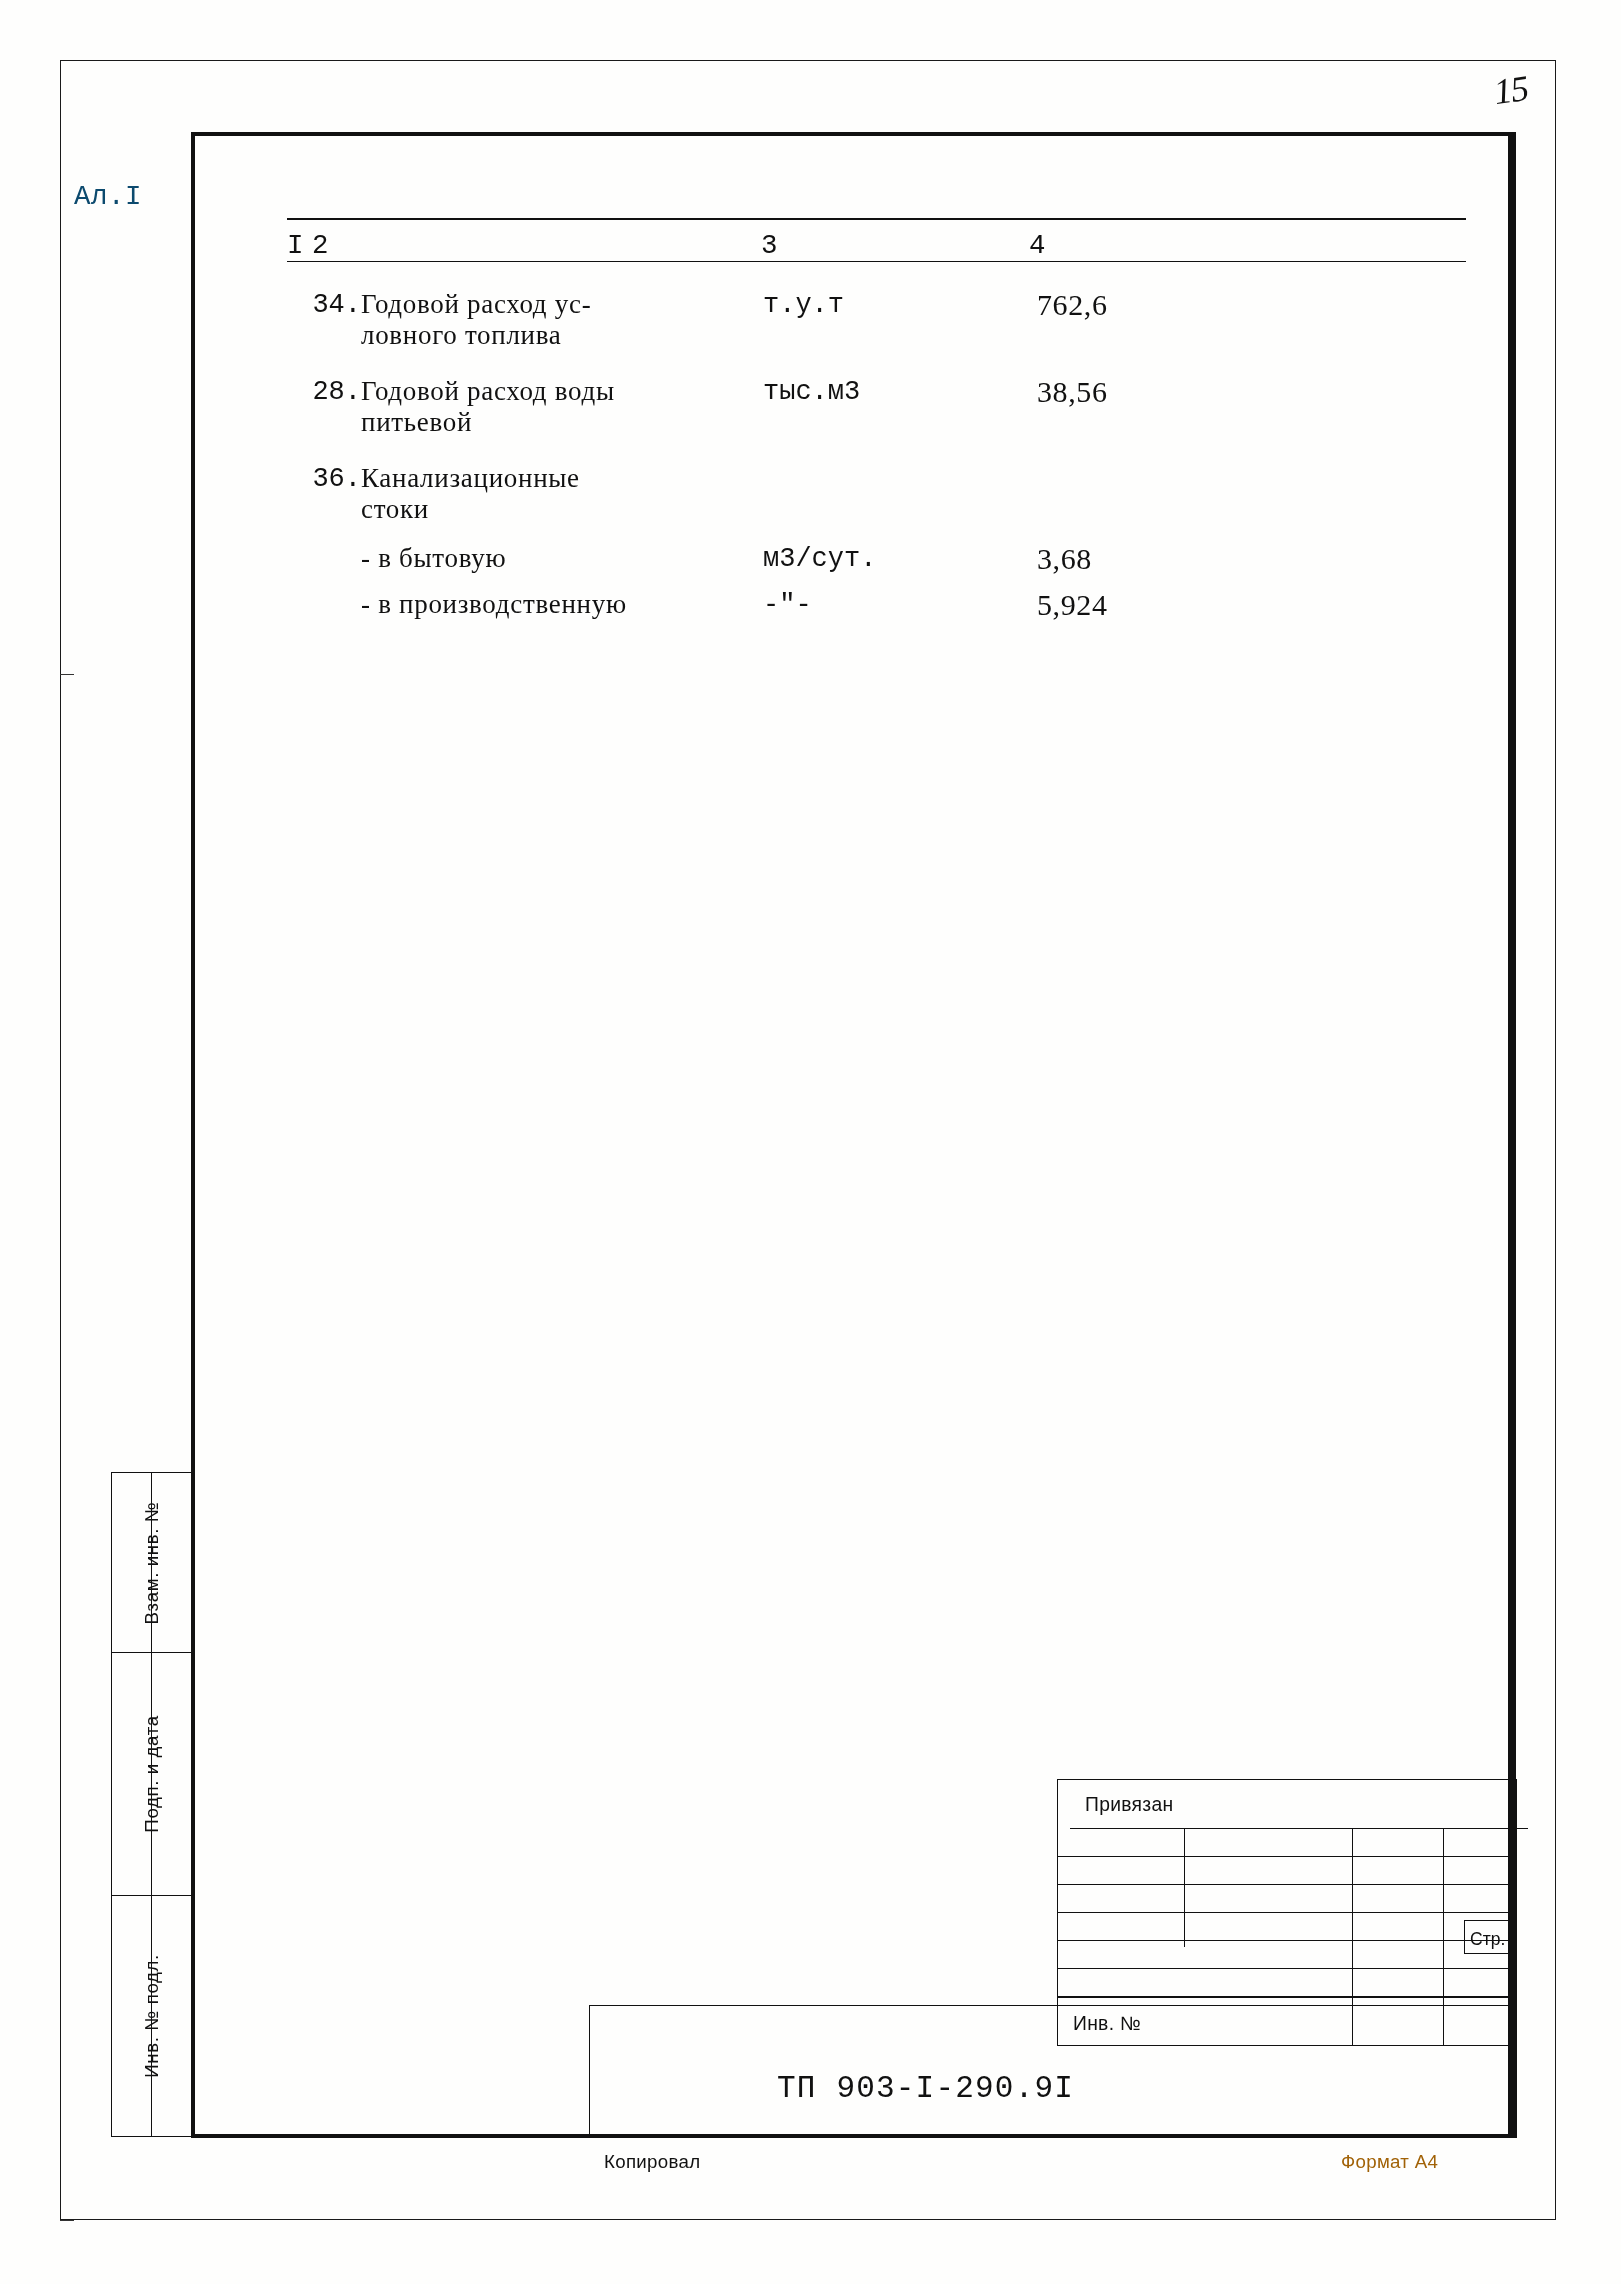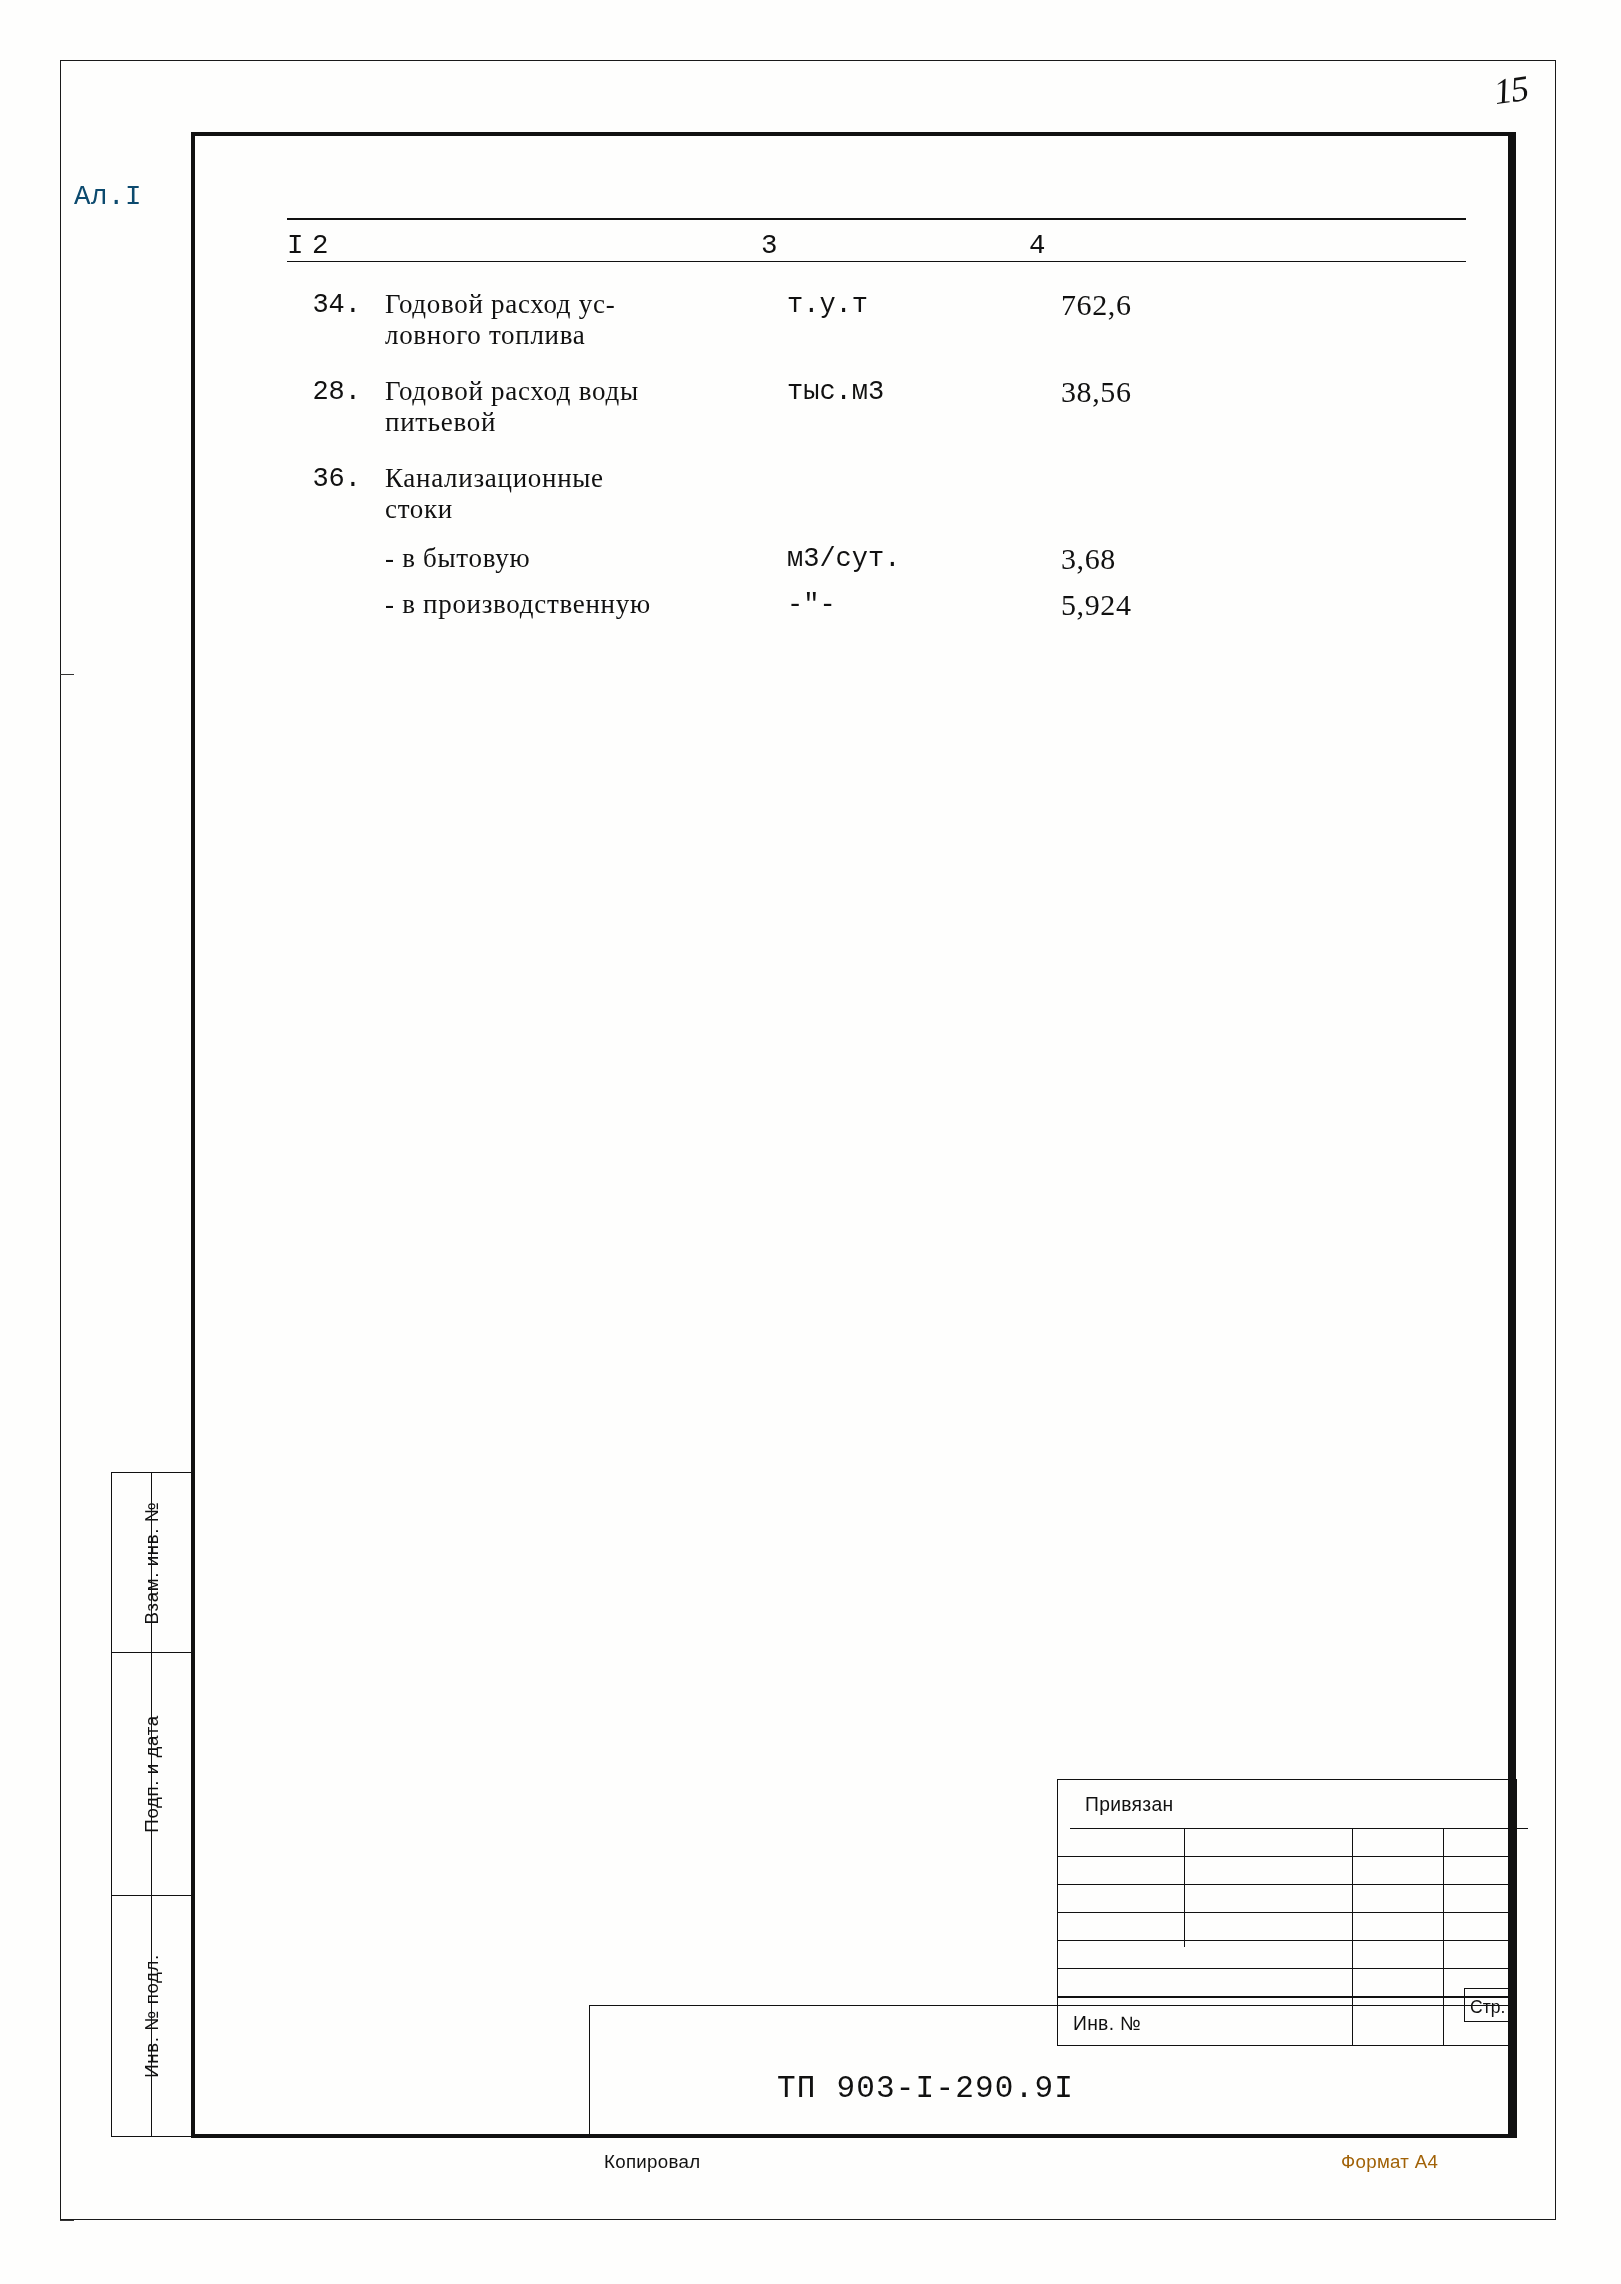--- a/index.html
+++ b/index.html
@@ -114,21 +114,20 @@
     padding-left: 2.5px;
     box-sizing: border-box;
   }
   .name {
     width: 402px;
     font-family: "Liberation Serif", serif;
     font-size: 27px;
     line-height: 31px;
     color: #111;
     letter-spacing: 0.7px;
-    margin-left: 24px;
   }
   .name .l2 { display: block; }
   .unit {
     width: 274px;
     font-family: "Liberation Mono", monospace;
     font-size: 27px;
     line-height: 32px;
     color: #111;
     letter-spacing: 0px;
   }
@@ -259,21 +258,21 @@
     left: 187px;
     top: 65px;
     font-family: "Liberation Mono", monospace;
     font-size: 31px;
     color: #111;
     letter-spacing: 1.2px;
   }
   .stamp-str {
     position: absolute;
     left: 1464px;
-    top: 1988px;
+    top: 1920px;
     width: 52px;
     height: 34px;
     border: 1.9px solid #111;
     box-sizing: border-box;
     font-family: "Liberation Sans", sans-serif;
     font-size: 17.5px;
     color: #111;
     padding: 7.5px 0 0 5px;
   }
 

